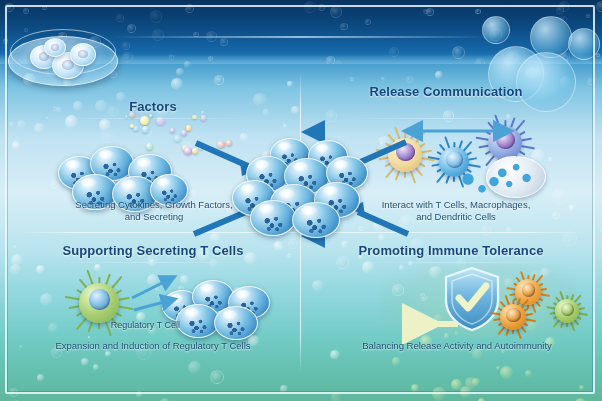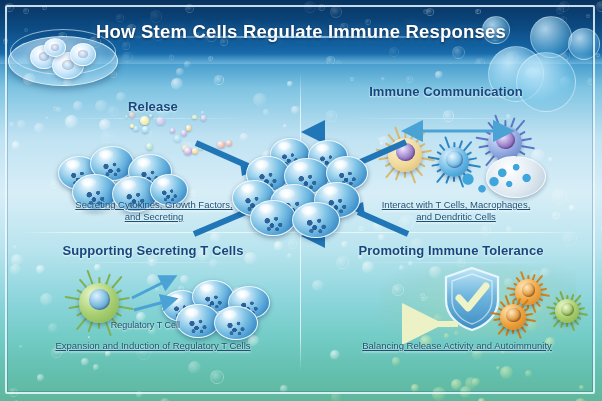--- a/index.html
+++ b/index.html
@@ -83,21 +83,20 @@
   
   .q-title{
     position:absolute;text-align:center;font-weight:bold;color:#14477e;
     font-size:13px;line-height:15px;letter-spacing:.1px;z-index:6;
     text-shadow:0 1px 2px rgba(255,255,255,.85);
   }
   .q-cap{
     position:absolute;text-align:center;color:#1d4f74;
     font-size:9.5px;line-height:11.5px;z-index:6;
     text-shadow:0 1px 2px rgba(255,255,255,.9);
-    text-decoration:underline;
   }
   .q-sub{
     position:absolute;text-align:right;color:#1d4f74;font-size:9px;z-index:6;
     text-shadow:0 1px 2px rgba(255,255,255,.9);
   }
 
   
   .scell{
     position:absolute;border-radius:50%;
     background:radial-gradient(circle at 33% 26%,#ffffff 2%,#cfeaf8 16%,#7fc3e6 45%,#3f92cd 78%,#2b6fa8 100%);
@@ -399,30 +398,29 @@
 
   <div id="petri">
     <div class="dish"></div>
     <div class="dish-rim"></div>
     <div class="dcell" style="left:22px;top:19px;width:26px;height:22px;"></div>
     <div class="dcell" style="left:44px;top:26px;width:30px;height:25px;"></div>
     <div class="dcell" style="left:62px;top:17px;width:24px;height:21px;"></div>
     <div class="dcell" style="left:36px;top:12px;width:20px;height:17px;"></div>
   </div>
 
-  <h1 id="page-title">How Stem Cells Regulate Immune Responses</h1>
   <div id="title-rule"></div>
 
   <div class="divider" id="div-v"></div>
   <div class="divider" id="div-h"></div>
 
   <div>
     <div class="q-title" style="left:24px;top:84px;width:258px;">
       <br>
-      <span>Release</span>
+      <span>Factors</span>
     </div>
     <div class="underline" style="left:52px;top:118px;width:200px;"></div>
 
     <div id="molecules" style="position:absolute;left:112px;top:112px;width:130px;height:42px;z-index:5;">
         <div style="position: absolute; border-radius: 50%; left: 73.933px; top: 13.426px; width: 5.18487px; height: 5.18487px; background: radial-gradient(circle at 35% 30%, rgb(255, 255, 255), rgb(242, 193, 78)); box-shadow: rgba(10, 50, 90, 0.3) 0px 1px 2px; opacity: 0.998284;"></div>
         <div style="position: absolute; border-radius: 50%; left: 21.358px; top: 13.7667px; width: 5.53664px; height: 5.53664px; background: radial-gradient(circle at 35% 30%, rgb(255, 255, 255), rgb(111, 195, 232)); box-shadow: rgba(10, 50, 90, 0.3) 0px 1px 2px; opacity: 0.758822;"></div>
         <div style="position: absolute; border-radius: 50%; left: 69.3611px; top: 18.452px; width: 5.79557px; height: 5.79557px; background: radial-gradient(circle at 35% 30%, rgb(255, 255, 255), rgb(176, 127, 208)); box-shadow: rgba(10, 50, 90, 0.3) 0px 1px 2px; opacity: 0.833875;"></div>
         <div style="position: absolute; border-radius: 50%; left: 86.6957px; top: 33.583px; width: 4.77422px; height: 4.77422px; background: radial-gradient(circle at 35% 30%, rgb(255, 255, 255), rgb(127, 208, 168)); box-shadow: rgba(10, 50, 90, 0.3) 0px 1px 2px; opacity: 0.921293;"></div>
         <div style="position: absolute; border-radius: 50%; left: 105.472px; top: 28.5266px; width: 7.75208px; height: 7.75208px; background: radial-gradient(circle at 35% 30%, rgb(255, 255, 255), rgb(232, 132, 111)); box-shadow: rgba(10, 50, 90, 0.3) 0px 1px 2px; opacity: 0.853304;"></div>
         <div style="position: absolute; border-radius: 50%; left: 27.6648px; top: 4.47992px; width: 8.91957px; height: 8.91957px; background: radial-gradient(circle at 35% 30%, rgb(255, 255, 255), rgb(240, 224, 106)); box-shadow: rgba(10, 50, 90, 0.3) 0px 1px 2px; opacity: 0.97455;"></div>
@@ -454,21 +452,21 @@
     </div>
 
     <div class="q-cap" style="left:16px;top:199px;width:276px;">
       <span>Secreting Cytokines, Growth Factors,</span><br>
       <span>and Secreting</span>
     </div>
   </div>
 
   <div>
     <div class="q-title" style="left:322px;top:84px;width:248px;">
-      <span>Immune Communication</span><br>
+      <span>Release Communication</span><br>
     </div>
     <div class="underline" style="left:348px;top:118px;width:196px;"></div>
 
     <div style="position:absolute;left:382px;top:112px;width:190px;height:84px;z-index:5;">
 
       <div class="spiky" style="left:-4px;top:16px;width:54px;height:54px;">
         <div class="spikes">
             <i style="background: rgb(217, 185, 110); transform: rotate(0deg) translateY(-1px); height: 44%; width: 2.4px; margin-left: -1.2px;"></i>
             <i style="background: rgb(217, 185, 110); transform: rotate(20deg) translateY(-1px); height: 51%; width: 2.4px; margin-left: -1.2px;"></i>
             <i style="background: rgb(217, 185, 110); transform: rotate(40deg) translateY(-1px); height: 58%; width: 2.4px; margin-left: -1.2px;"></i>

